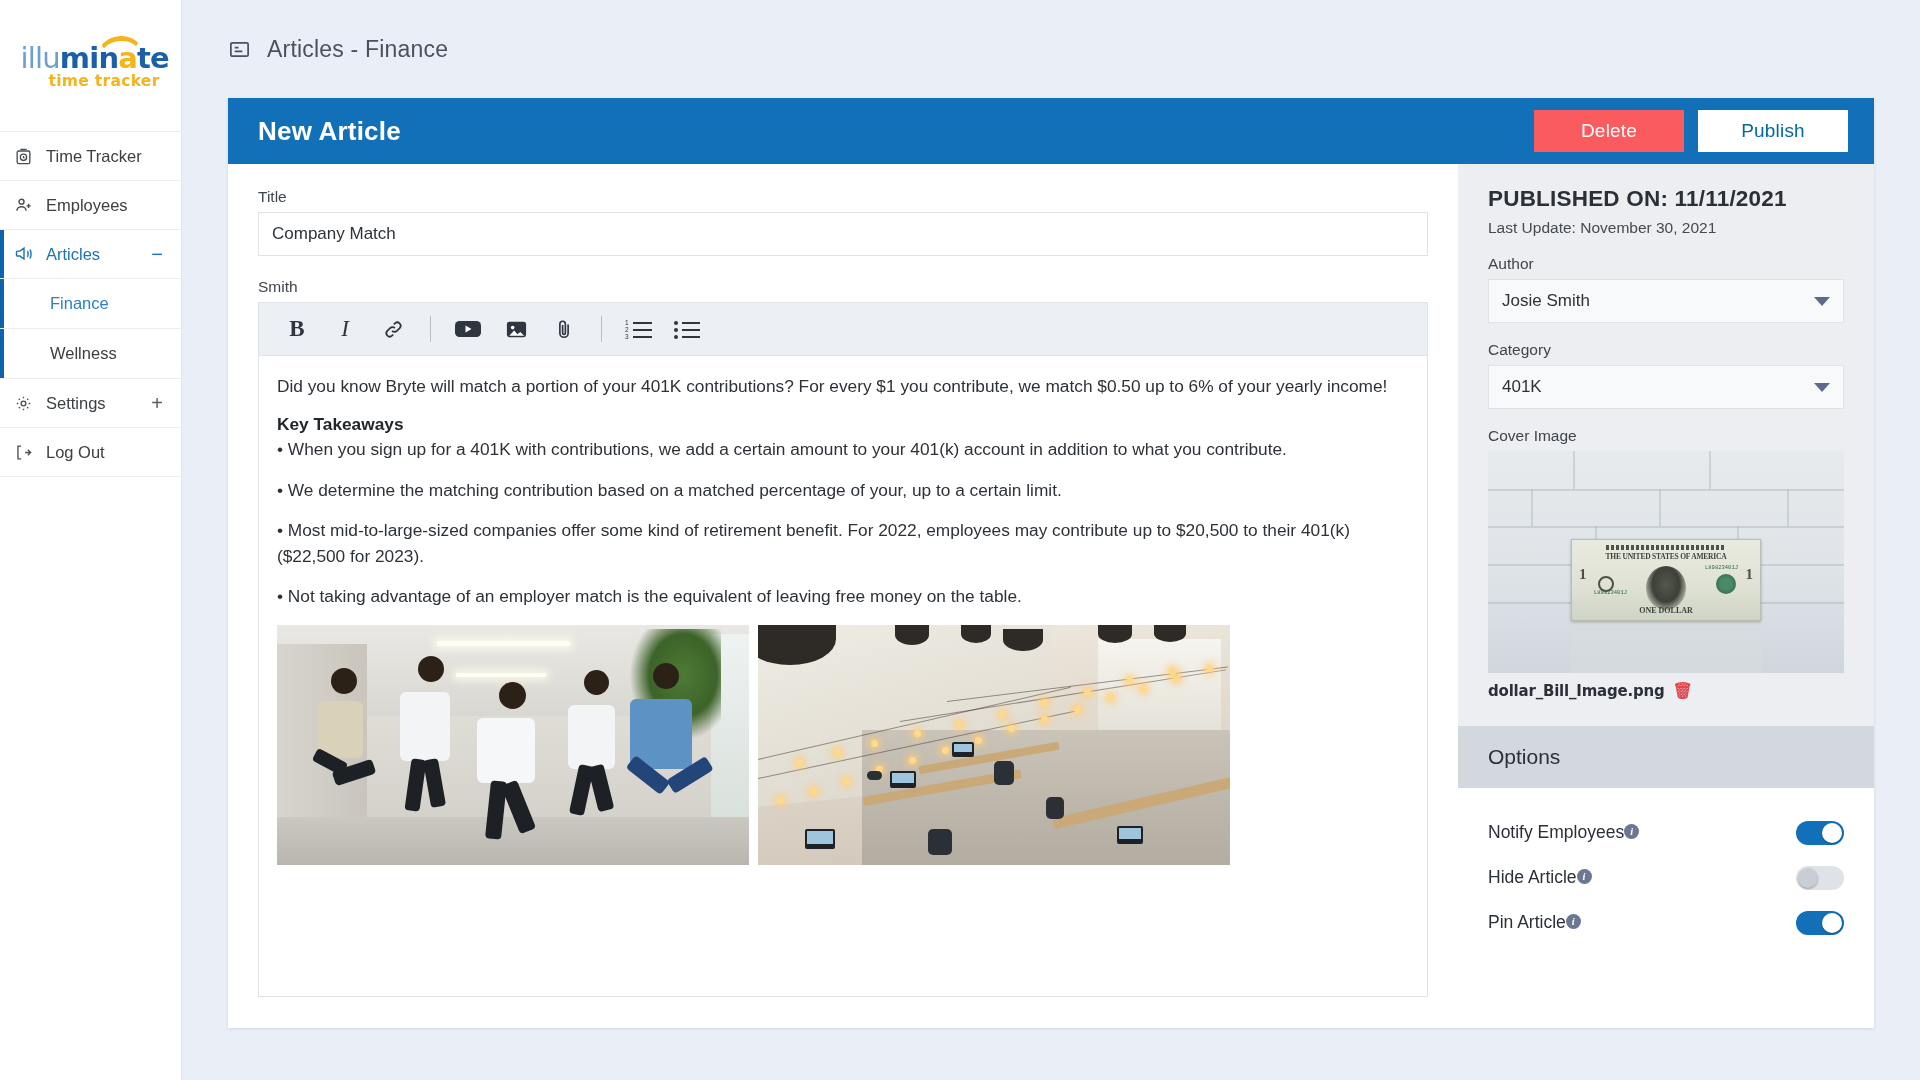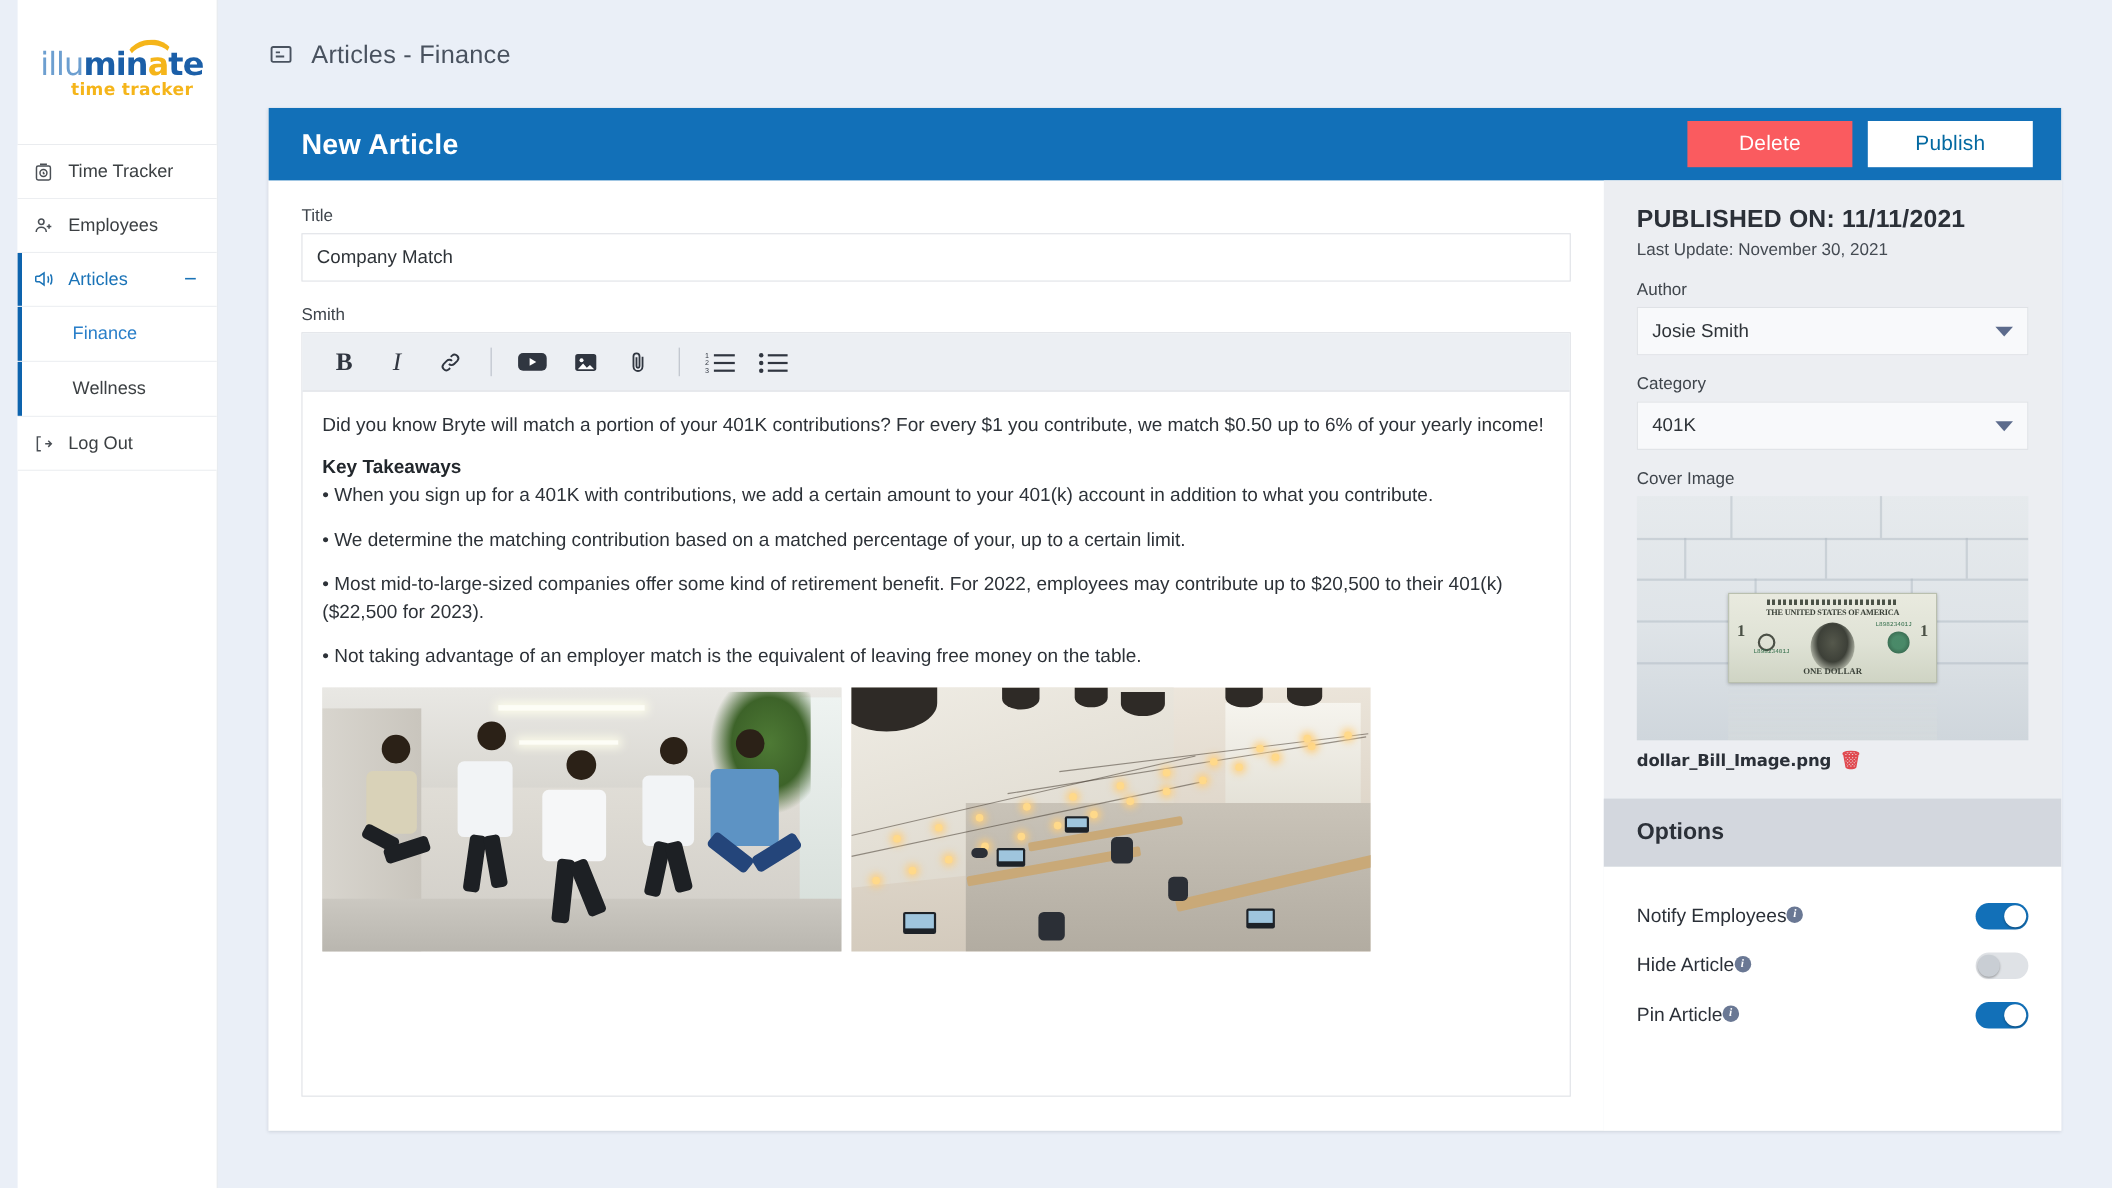--- a/index.html
+++ b/index.html
@@ -3,21 +3,21 @@
 <meta charset="utf-8">
 <title>Articles - Finance</title>
 <style>
   * { box-sizing: border-box; margin: 0; padding: 0; }
   html, body {
     width: 1920px; height: 1080px;
     font-family: "Liberation Sans", sans-serif;
     background: #eaeff7;
     overflow: hidden;
   }
-  .app { display: flex; width: 1920px; height: 1080px; padding-left: 16px; }
+  .app { display: flex; width: 1920px; height: 1080px; }
 
   
   .sidebar {
     width: 182px; height: 1080px; background: #ffffff;
     border-right: 1px solid #e3e6ea;
     flex: 0 0 182px;
   }
   .logo-wrap {
     height: 132px; display: flex; align-items: center; justify-content: center;
     border-bottom: 1px solid #e8eaee;
@@ -214,21 +214,21 @@
   }
   .cover-name {
     display: flex; align-items: center; gap: 8px; margin-top: 9px;
     font-size: 15px; font-weight: 700; color: #2b3038;
     font-family: "DejaVu Sans", sans-serif; letter-spacing: -0.2px;
   }
   .trash { color: #e0484f; font-size: 16px; cursor: pointer; line-height: 1; }
 
   .options-head {
     margin-top: 26px; height: 62px; background: #d3d7de; display: flex; align-items: center;
-    padding: 0 30px; font-size: 21px; font-weight: 700; color: #2b3038;
+    padding: 0 30px; font-size: 21px; font-weight: 400; color: #2b3038;
   }
   .options-body { background: #ffffff; flex: 1; padding: 22px 30px 0 30px; }
   .opt-row { display: flex; align-items: center; justify-content: space-between; height: 45px; }
   .opt-left { display: flex; align-items: center; gap: 0; }
   .opt-label { font-size: 17.5px; color: #2b3038; }
   .info-i {
     width: 15px; height: 15px; border-radius: 50%; background: #6a7894; color: #fff;
     font-size: 10.5px; font-weight: 700; font-style: italic;
     display: flex; align-items: center; justify-content: center;
     align-self: flex-start; margin-top: 2px; font-family: "Liberation Serif", serif;
@@ -295,20 +295,30 @@
       <span class="expander">−</span>
     </div>
 
     <div class="sub-item sub-rail selected">
       <span>Finance</span>
     </div>
     <div class="sub-item sub-rail">
       <span>Wellness</span>
     </div>
 
+    <div class="nav-item">
+      <span class="ico">
+        <svg width="19" height="19" viewBox="0 0 24 24" fill="none" stroke="#4a4f55" stroke-width="1.7">
+          <circle cx="12" cy="12" r="3"></circle>
+          <path d="M12 3.5v2M12 18.5v2M3.5 12h2M18.5 12h2M6 6l1.4 1.4M16.6 16.6L18 18M18 6l-1.4 1.4M7.4 16.6L6 18"></path>
+        </svg>
+      </span>
+      <span class="lbl">Settings</span>
+      <span class="expander">+</span>
+    </div>
 
     <div class="nav-item">
       <span class="ico">
         <svg width="19" height="19" viewBox="0 0 24 24" fill="none" stroke="#4a4f55" stroke-width="1.7">
           <path d="M9 4H5v16h4"></path>
             <path d="M14 12h7M17.5 8.5 21 12l-3.5 3.5"></path>
         </svg>
       </span>
       <span class="lbl">Log Out</span>
     </div>

